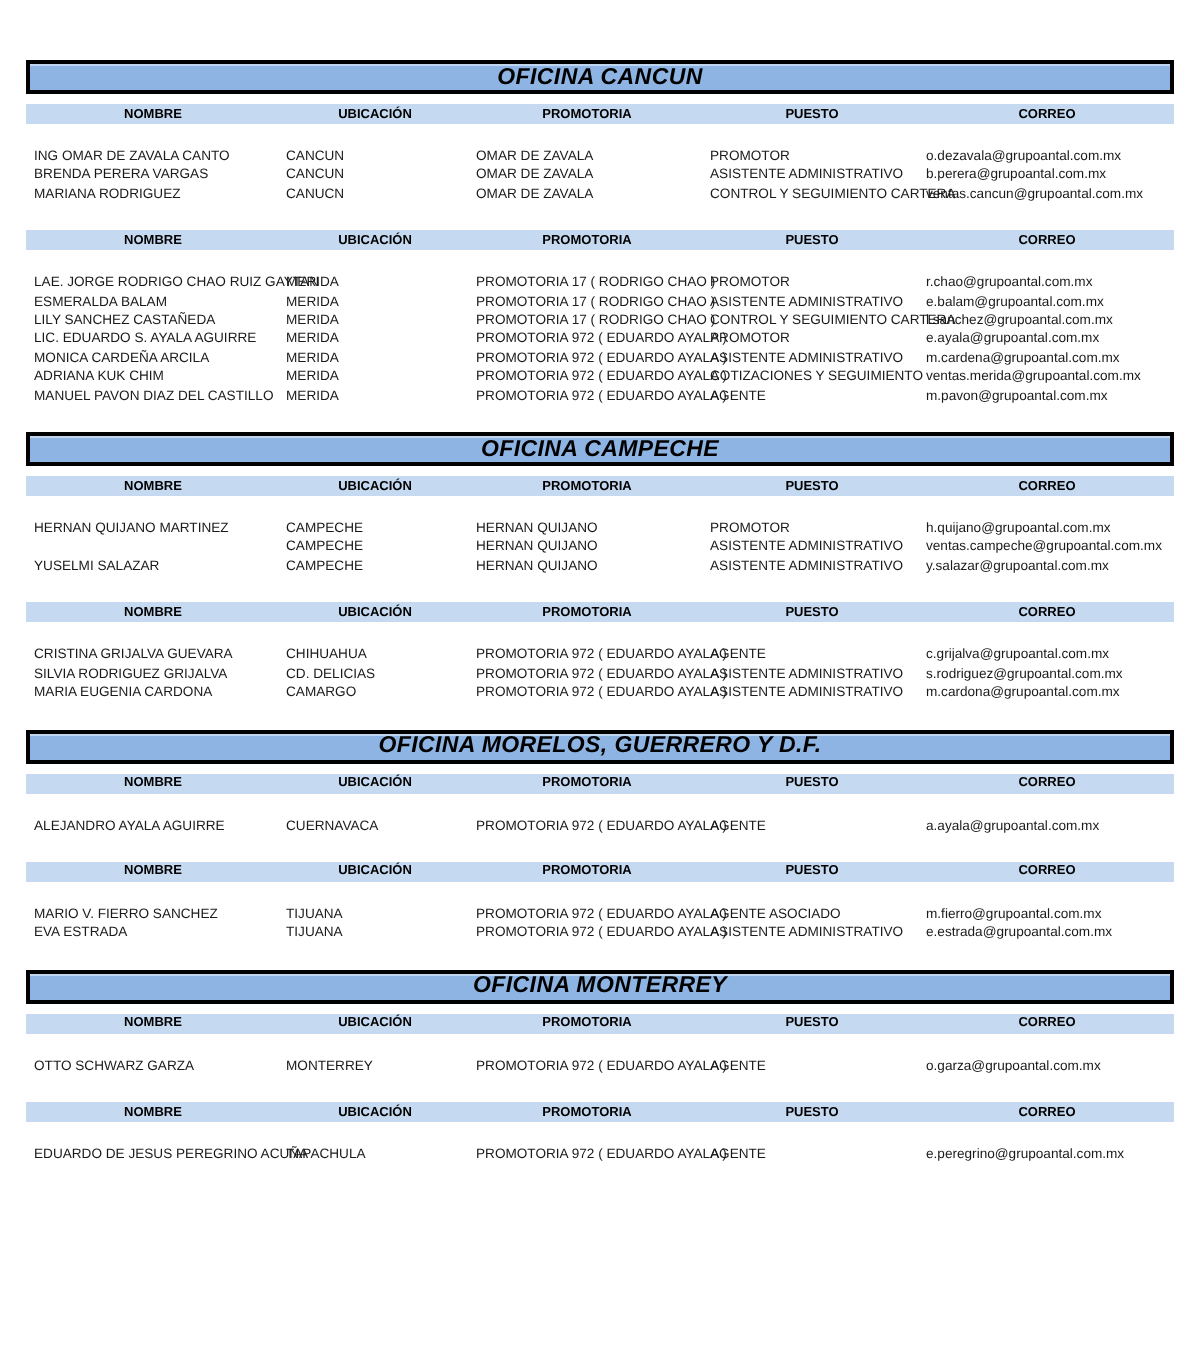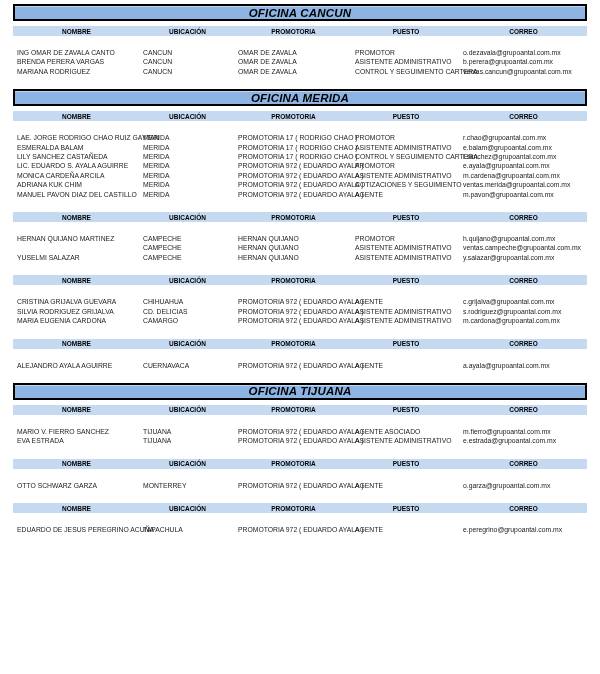--- a/index.html
+++ b/index.html
@@ -2,21 +2,21 @@
 <html><head>
 <meta charset="utf-8">
 <style>
   * { margin: 0; padding: 0; box-sizing: border-box; }
   html, body { width: 600px; height: 674px; background: #ffffff; overflow: hidden; }
   body { font-family: "Liberation Sans", sans-serif; color: #1a1a1a; }
 
   .page {
     width: 600px;
     height: 674px;
-    padding: 4px 13px 0 13px;
+    padding: 30px 13px 0 13px;
     background: #ffffff;
   }
 
   .section { margin-bottom: 13px; }
 
   .section-title-bar {
     height: 17px;
     border: 2px solid #000000;
     background: #8DB4E2;
     display: flex;
@@ -105,23 +105,20 @@
     <div class="cell" data-col="nombre">MARIANA RODRIGUEZ</div>
     <div class="cell" data-col="ubicacion">CANUCN</div>
     <div class="cell" data-col="promotoria">OMAR DE ZAVALA</div>
     <div class="cell" data-col="puesto">CONTROL Y SEGUIMIENTO CARTERA</div>
     <div class="cell" data-col="correo">ventas.cancun@grupoantal.com.mx</div>
   </div>
 </div>
   </div>
 
   <div class="section">
-    <div class="section-title-bar">
-      <span class="section-title-text">OFICINA MERIDA</span>
-    </div>
     <div class="col-headers">
           <div class="col-header">NOMBRE</div>
           <div class="col-header">UBICACIÓN</div>
           <div class="col-header">PROMOTORIA</div>
           <div class="col-header">PUESTO</div>
           <div class="col-header">CORREO</div>
         </div>
     <div>
   <div class="data-row">
     <div class="cell" data-col="nombre">LAE. JORGE RODRIGO CHAO RUIZ GAYTAN</div>
@@ -175,20 +172,23 @@
     <div class="cell" data-col="nombre">MANUEL PAVON DIAZ DEL CASTILLO</div>
     <div class="cell" data-col="ubicacion">MERIDA</div>
     <div class="cell" data-col="promotoria">PROMOTORIA 972 ( EDUARDO AYALA )</div>
     <div class="cell" data-col="puesto">AGENTE</div>
     <div class="cell" data-col="correo">m.pavon@grupoantal.com.mx</div>
   </div>
 </div>
   </div>
 
   <div class="section">
+    <div class="section-title-bar">
+      <span class="section-title-text">OFICINA CAMPECHE</span>
+    </div>
     <div class="col-headers">
           <div class="col-header">NOMBRE</div>
           <div class="col-header">UBICACIÓN</div>
           <div class="col-header">PROMOTORIA</div>
           <div class="col-header">PUESTO</div>
           <div class="col-header">CORREO</div>
         </div>
     <div>
   <div class="data-row">
     <div class="cell" data-col="nombre">HERNAN QUIJANO MARTINEZ</div>
@@ -245,42 +245,42 @@
     <div class="cell" data-col="nombre">MARIA EUGENIA CARDONA</div>
     <div class="cell" data-col="ubicacion">CAMARGO</div>
     <div class="cell" data-col="promotoria">PROMOTORIA 972 ( EDUARDO AYALA )</div>
     <div class="cell" data-col="puesto">ASISTENTE ADMINISTRATIVO</div>
     <div class="cell" data-col="correo">m.cardona@grupoantal.com.mx</div>
   </div>
 </div>
   </div>
 
   <div class="section">
+    <div class="section-title-bar">
+      <span class="section-title-text">OFICINA MORELOS, GUERRERO Y D.F.</span>
+    </div>
     <div class="col-headers">
           <div class="col-header">NOMBRE</div>
           <div class="col-header">UBICACIÓN</div>
           <div class="col-header">PROMOTORIA</div>
           <div class="col-header">PUESTO</div>
           <div class="col-header">CORREO</div>
         </div>
     <div>
   <div class="data-row">
     <div class="cell" data-col="nombre">ALEJANDRO AYALA AGUIRRE</div>
     <div class="cell" data-col="ubicacion">CUERNAVACA</div>
     <div class="cell" data-col="promotoria">PROMOTORIA 972 ( EDUARDO AYALA )</div>
     <div class="cell" data-col="puesto">AGENTE</div>
     <div class="cell" data-col="correo">a.ayala@grupoantal.com.mx</div>
   </div>
 </div>
   </div>
 
   <div class="section">
-    <div class="section-title-bar">
-      <span class="section-title-text">OFICINA TIJUANA</span>
-    </div>
     <div class="col-headers">
           <div class="col-header">NOMBRE</div>
           <div class="col-header">UBICACIÓN</div>
           <div class="col-header">PROMOTORIA</div>
           <div class="col-header">PUESTO</div>
           <div class="col-header">CORREO</div>
         </div>
     <div>
   <div class="data-row">
     <div class="cell" data-col="nombre">MARIO V. FIERRO SANCHEZ</div>
@@ -294,20 +294,23 @@
     <div class="cell" data-col="nombre">EVA ESTRADA</div>
     <div class="cell" data-col="ubicacion">TIJUANA</div>
     <div class="cell" data-col="promotoria">PROMOTORIA 972 ( EDUARDO AYALA )</div>
     <div class="cell" data-col="puesto">ASISTENTE ADMINISTRATIVO</div>
     <div class="cell" data-col="correo">e.estrada@grupoantal.com.mx</div>
   </div>
 </div>
   </div>
 
   <div class="section">
+    <div class="section-title-bar">
+      <span class="section-title-text">OFICINA MONTERREY</span>
+    </div>
     <div class="col-headers">
           <div class="col-header">NOMBRE</div>
           <div class="col-header">UBICACIÓN</div>
           <div class="col-header">PROMOTORIA</div>
           <div class="col-header">PUESTO</div>
           <div class="col-header">CORREO</div>
         </div>
     <div>
   <div class="data-row">
     <div class="cell" data-col="nombre">OTTO SCHWARZ GARZA</div>

